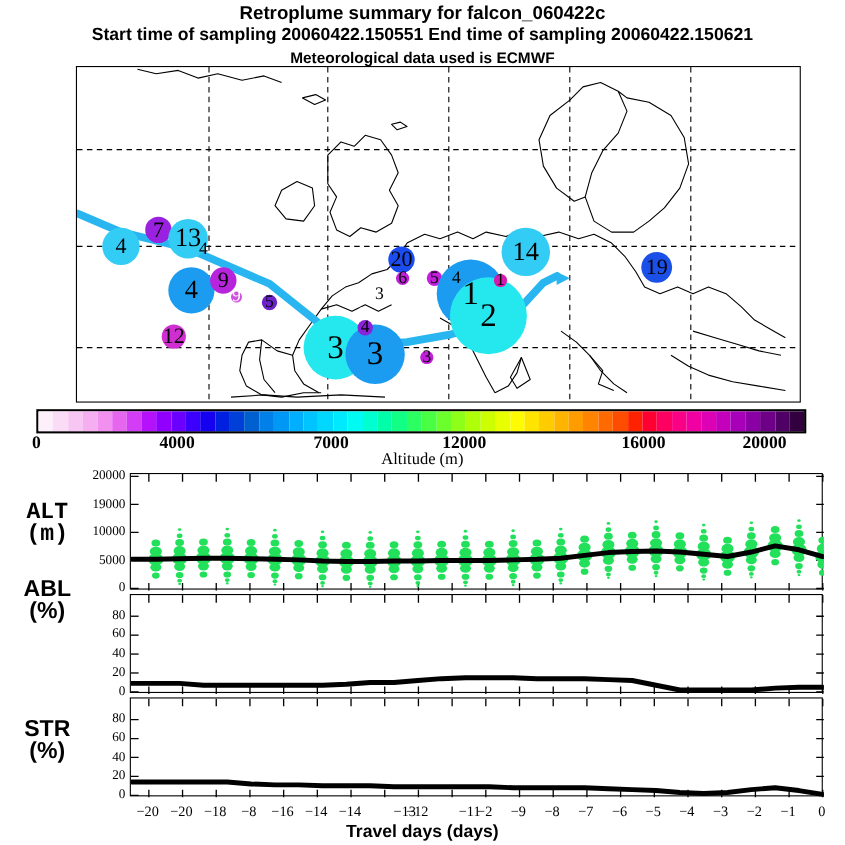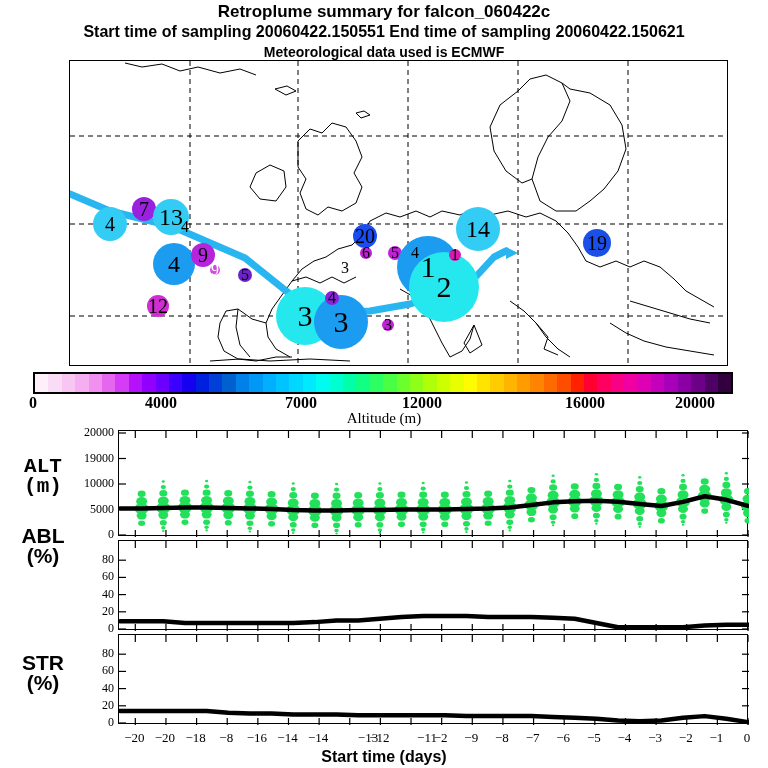--- a/index.html
+++ b/index.html
@@ -646,13 +646,13 @@
     <div class="xtick" style="left: 501.927px;">−8</div>
     <div class="xtick" style="left: 532.561px;">−7</div>
     <div class="xtick" style="left: 563.195px;">−6</div>
     <div class="xtick" style="left: 593.829px;">−5</div>
     <div class="xtick" style="left: 624.463px;">−4</div>
     <div class="xtick" style="left: 655.098px;">−3</div>
     <div class="xtick" style="left: 685.732px;">−2</div>
     <div class="xtick" style="left: 716.366px;">−1</div>
     <div class="xtick" style="left: 747px;">0</div>
   </div>
-<div id="xaxislabel">Start time (days)</div>
+<div id="xaxislabel">Travel days (days)</div>
 
 </body></html>

